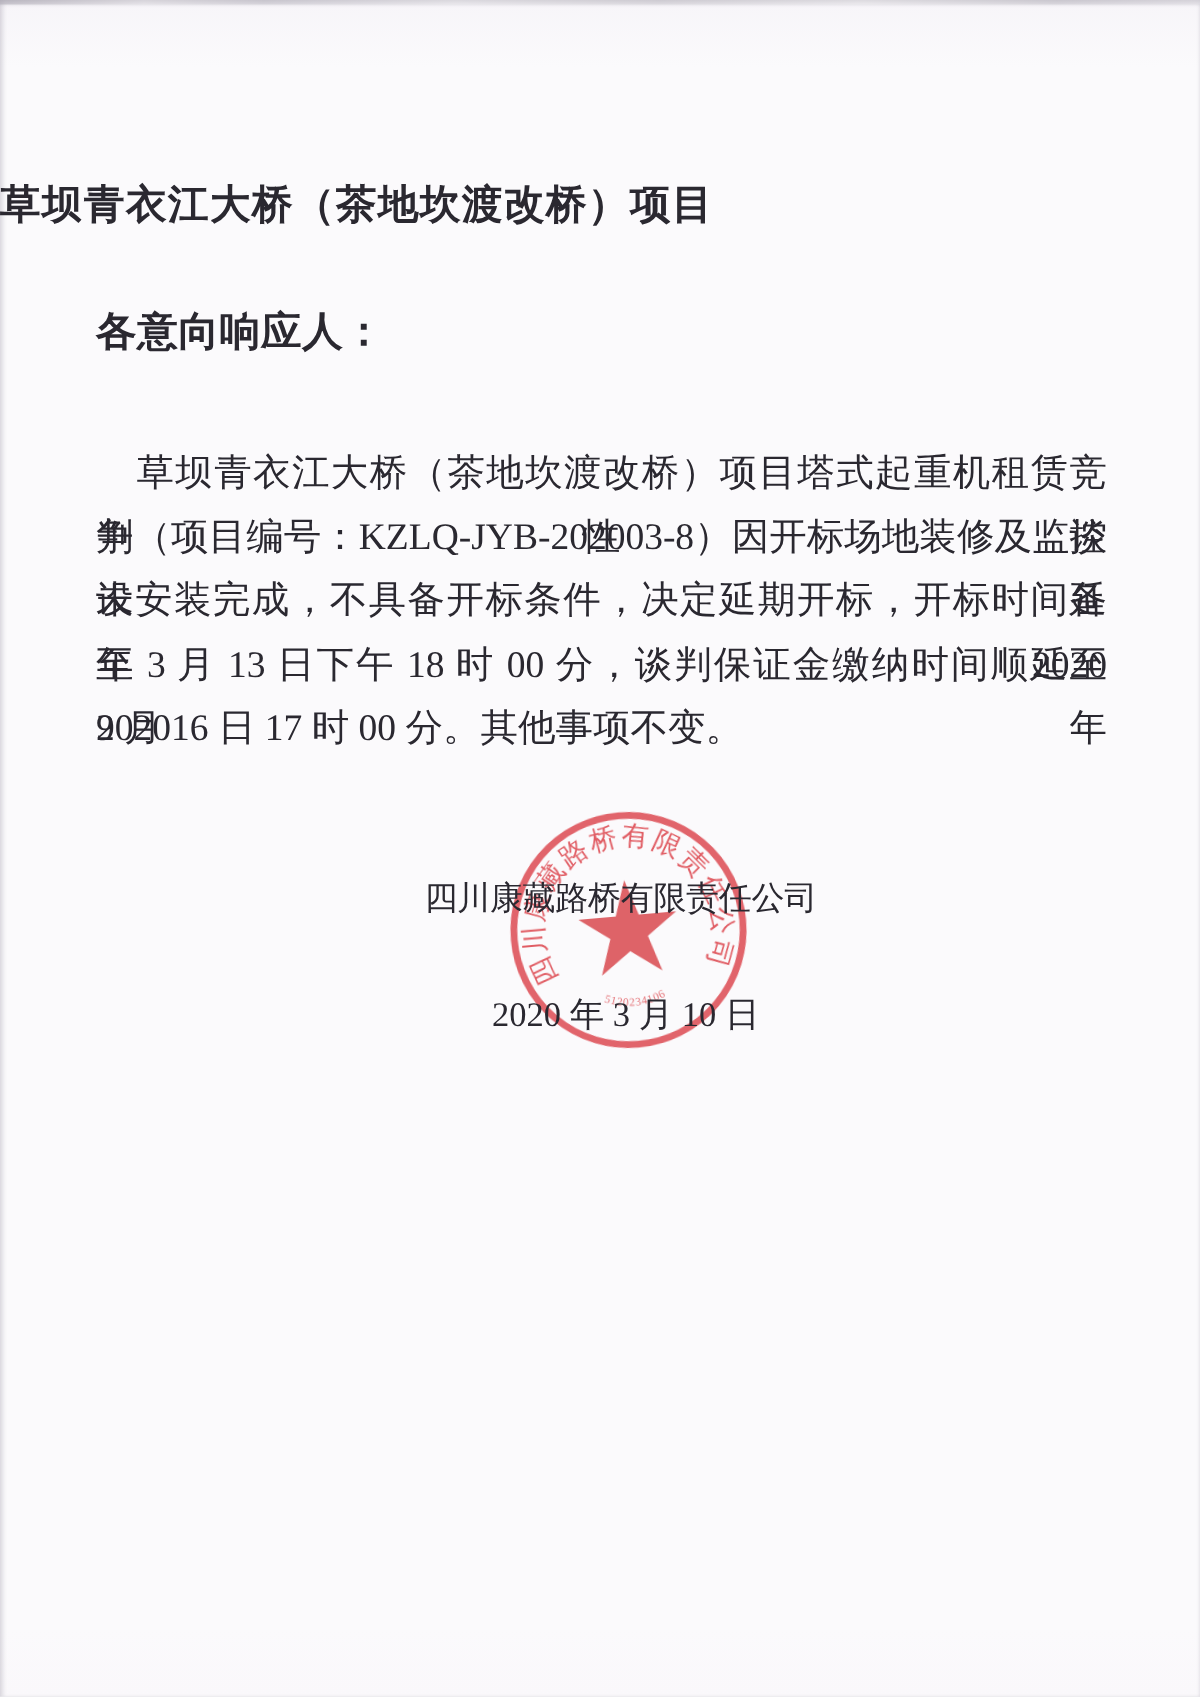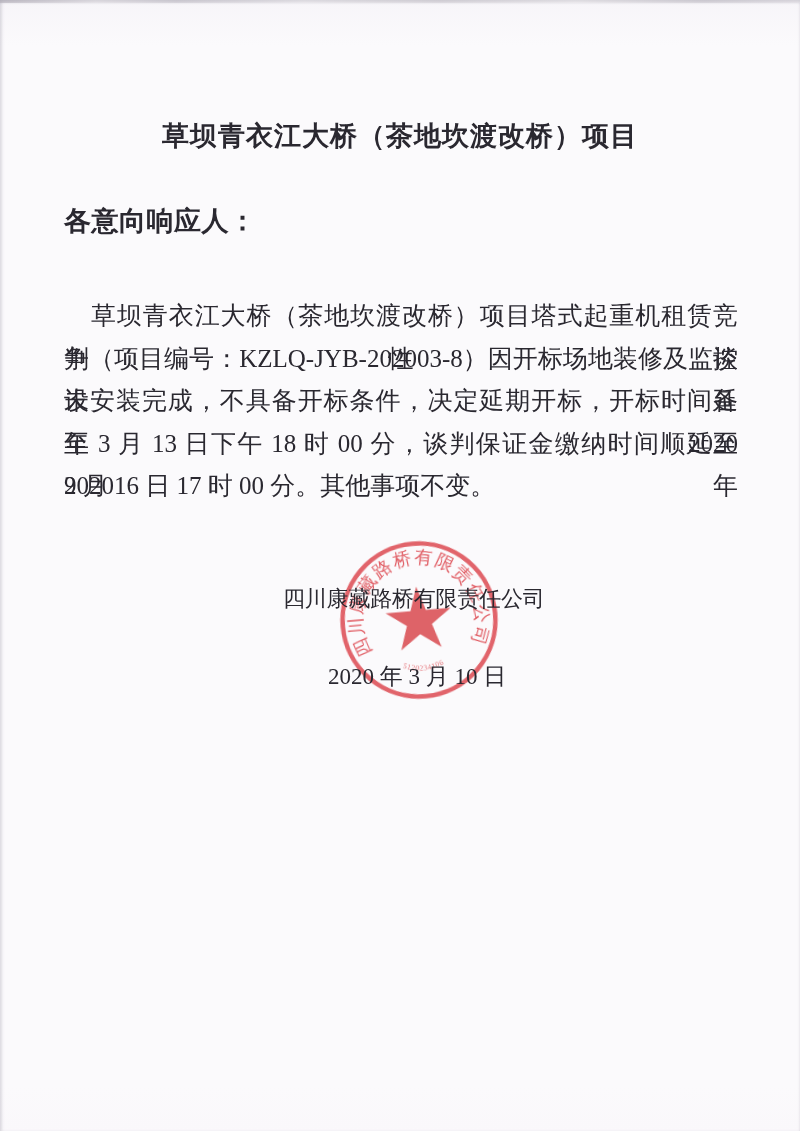--- a/index.html
+++ b/index.html
@@ -14,21 +14,21 @@
                 inset -2px 0 2px -1px rgba(140,135,150,.12);
     overflow:hidden;
     font-family:"Liberation Serif","DejaVu Serif",serif;
     color:#2a2830;
   }
   .scan-top {
     position:absolute; top:0; left:0; width:100%; height:3px;
     background:linear-gradient(90deg,#b9b5bf 0%,#e6e3e8 12%,#cfccd4 22%,#eceaee 38%,#d8d5db 55%,#efedf0 72%,#d2cfd6 88%,#e4e1e7 100%);
     opacity:.65;
   }
-  .title { position:absolute; left:0; right:0; text-align:center;
+  .title { position:absolute; left:0; right:0; 
     font-size:27px; font-weight:bold; letter-spacing:1px; white-space:nowrap; }
   .title1 { top:118px; }
   .title2 { top:166px; }
   .salutation { position:absolute; top:203px; left:64px;
     font-size:27px; font-weight:bold; letter-spacing:.5px; }
   .body-block { position:absolute; top:247px; left:64px; width:674px;
     font-size:25px; line-height:42.6px; }
   .body-line { text-align:justify; text-align-last:justify; text-justify:inter-character;
     white-space:normal; height:42.6px; overflow:visible; }
   .body-line.first { text-indent:27px;margin-top:48px; }

